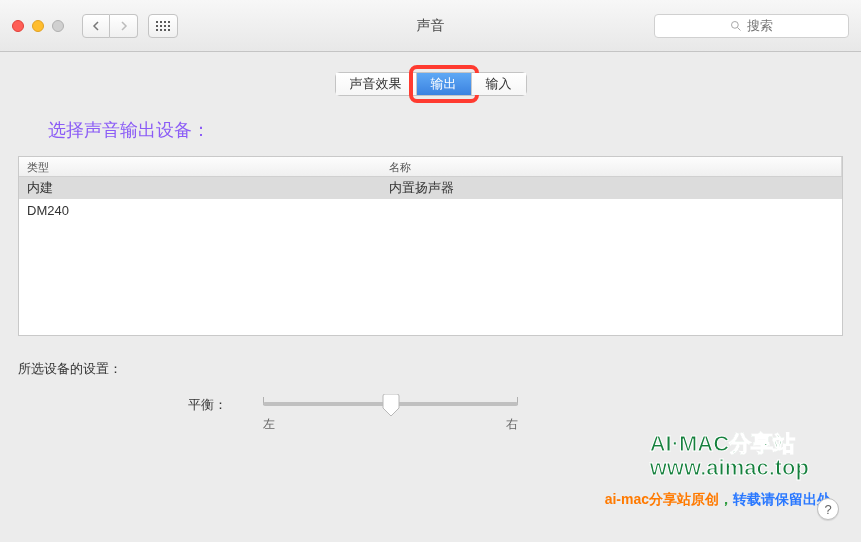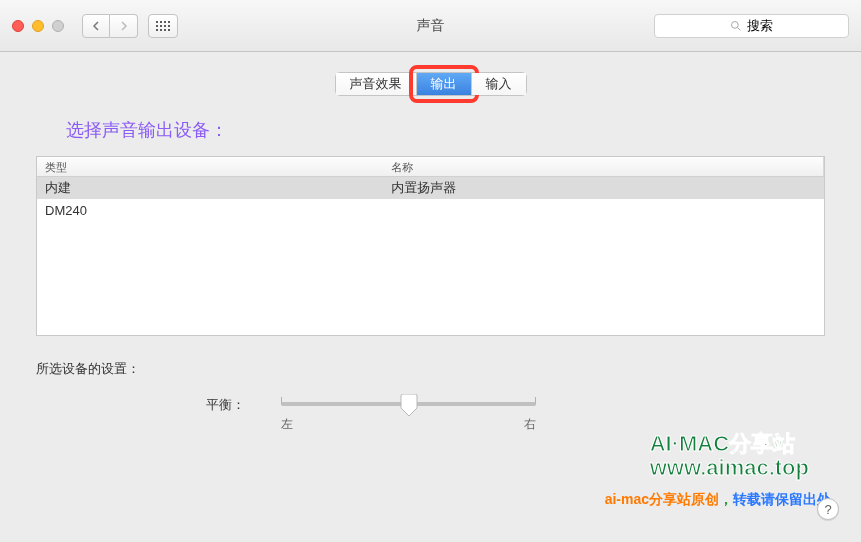--- a/index.html
+++ b/index.html
@@ -16,24 +16,24 @@
 .nav-btn { width: 28px; height: 24px; background: linear-gradient(#ffffff,#f0f0f0); border: 1px solid #c4c4c4; display: flex; align-items: center; justify-content: center; font-size: 13px; color: #6b6b6b; }
 .nav-btn:first-child { border-radius: 4px 0 0 4px; }
 .nav-btn:last-child { border-radius: 0 4px 4px 0; border-left: none; }
 
 .grid-btn { width: 30px; height: 24px; margin-left: 10px; background: linear-gradient(#ffffff,#f0f0f0); border: 1px solid #c4c4c4; border-radius: 4px; display: flex; align-items: center; justify-content: center; }
 .grid-icon { display: grid; grid-template-columns: repeat(4, 2px); grid-template-rows: repeat(3, 2px); gap: 2px; }
 .grid-icon span { background: #5a5a5a; width: 2px; height: 2px; }
 
 .title { position: absolute; left: 50%; transform: translateX(-50%); font-size: 14px; color: #4a4a4a; font-weight: 500; }
 
-.search { margin-left: auto; width: 195px; height: 24px; background: #fff; border: 1px solid #d0d0d0; border-radius: 4px; display: flex; align-items: center; justify-content: center; gap: 5px; color: #000000; font-size: 13px; }
+.search { margin-left: auto; width: 195px; height: 24px; background: #fff; border: 1px solid #d0d0d0; border-radius: 4px; display: flex; align-items: center; justify-content: center; gap: 5px; color: #737373; font-size: 13px; }
 .search svg { width: 12px; height: 12px; }
 
-.content { padding: 20px 36px; }
+.content { padding: 20px 18px; }
 
 .tabs { display: flex; justify-content: center; margin-bottom: 22px; position: relative; }
 .tab-group { display: flex; border: 1px solid #c4c4c4; border-radius: 5px; overflow: visible; background: #fff; height: 24px; }
 .tab { padding: 0 14px; font-size: 13px; color: #333; display: flex; align-items: center; background: linear-gradient(#ffffff,#f6f6f6); border-right: 1px solid #c9c9c9; position: relative; }
 .tab:last-child { border-right: none; }
 .tab.active { background: linear-gradient(#5fa9f5,#3b82e0); color: #fff; }
 .red-box { position: absolute; border: 4px solid #ff3b30; border-radius: 8px; top: -8px; left: -8px; right: -8px; bottom: -8px; pointer-events: none; }
 
 .section-label { font-size: 18px; color: #8b5cf6; margin-bottom: 14px; margin-left: 30px; }
 

